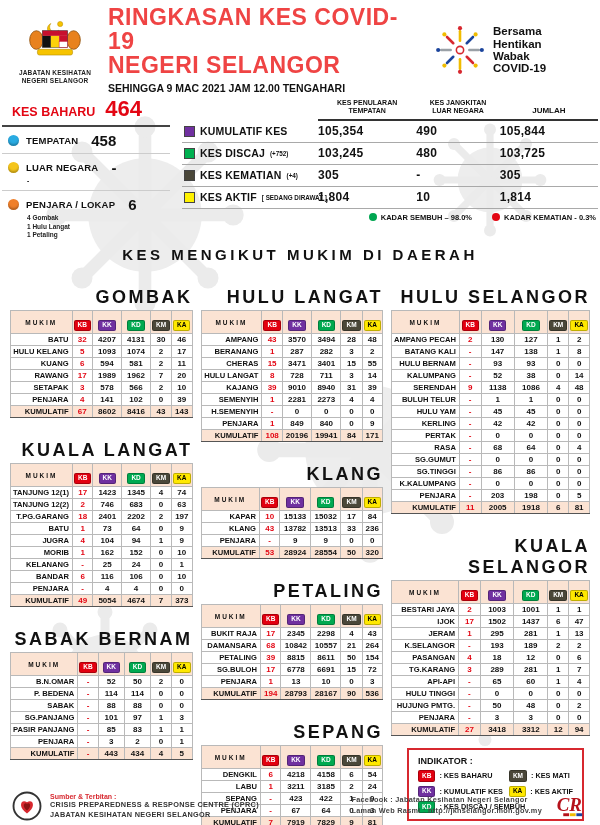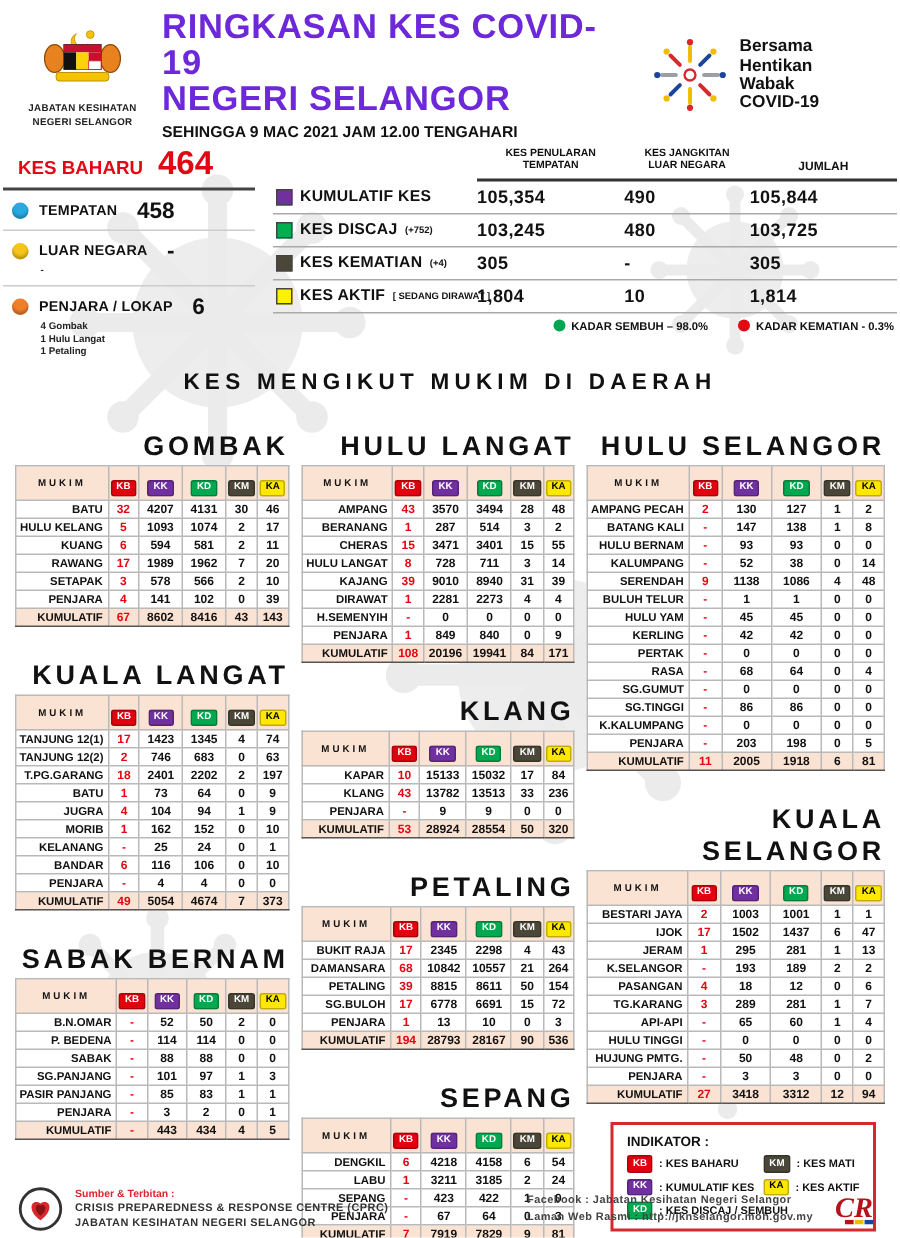--- a/index.html
+++ b/index.html
@@ -9,21 +9,21 @@
     font-family: "Liberation Sans", "DejaVu Sans", sans-serif;
   }
   .wm { position: absolute; top: 0; left: 0; z-index: 0; }
   .content { position: relative; z-index: 1; }
 
   
   .top { display: flex; align-items: center; gap: 12px; padding: 10px 14px 2px; height: 92px; }
   .crest-wrap { width: 82px; flex: none; text-align: center; }
   .agency { font-size: 6.5px; font-weight: bold; line-height: 1.3; color: #222; margin-top: 2px; letter-spacing: .2px; }
   .title-block { flex: 1; }
-  .title { color: #6d28d9; font-size: 23px; font-weight: bold; line-height: 1.04; letter-spacing: .5px; }
+  .title { color: #ef4444; font-size: 23px; font-weight: bold; line-height: 1.04; letter-spacing: .5px; }
   .subtitle { font-size: 10.5px; font-weight: bold; margin-top: 4px; color: #111; }
   .campaign { display: flex; align-items: center; gap: 7px; width: 152px; flex: none; }
   .campaign-text { font-size: 11.5px; font-weight: bold; line-height: 1.07; }
 
   
   .summary { display: flex; gap: 12px; padding: 4px 2px 0; height: 146px; }
   .left-panel { width: 168px; flex: none; }
   .kb-line { display: flex; align-items: baseline; gap: 10px; padding: 0 4px 3px 10px; border-bottom: 2.5px solid #444; }
   .kb-label { color: #e30613; font-weight: bold; font-size: 12.5px; }
   .kb-value { color: #e30613; font-weight: bold; font-size: 22px; }
@@ -556,21 +556,21 @@
                 <td class="kb">43</td>
                 <td>3570</td>
                 <td>3494</td>
                 <td>28</td>
                 <td>48</td>
               </tr>
               <tr>
                 <td class="mukim">BERANANG</td>
                 <td class="kb">1</td>
                 <td>287</td>
-                <td>514</td>
+                <td>282</td>
                 <td>3</td>
                 <td>2</td>
               </tr>
               <tr>
                 <td class="mukim">CHERAS</td>
                 <td class="kb">15</td>
                 <td>3471</td>
                 <td>3401</td>
                 <td>15</td>
                 <td>55</td>
@@ -585,21 +585,21 @@
               </tr>
               <tr>
                 <td class="mukim">KAJANG</td>
                 <td class="kb">39</td>
                 <td>9010</td>
                 <td>8940</td>
                 <td>31</td>
                 <td>39</td>
               </tr>
               <tr>
-                <td class="mukim">DIRAWAT</td>
+                <td class="mukim">SEMENYIH</td>
                 <td class="kb">1</td>
                 <td>2281</td>
                 <td>2273</td>
                 <td>4</td>
                 <td>4</td>
               </tr>
               <tr>
                 <td class="mukim">H.SEMENYIH</td>
                 <td class="kb">-</td>
                 <td>0</td>

